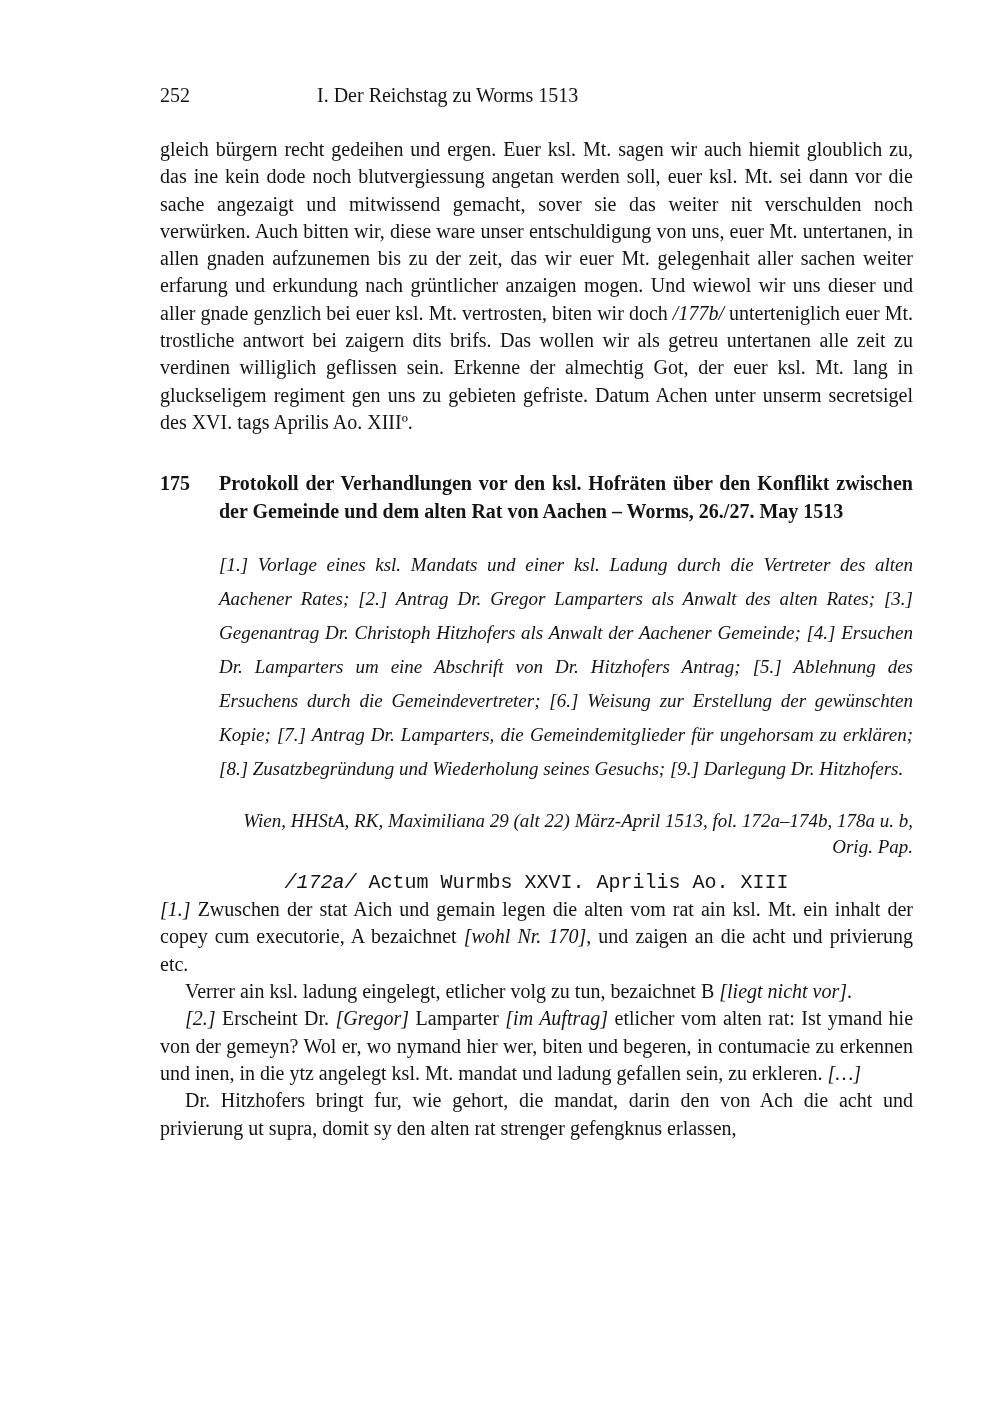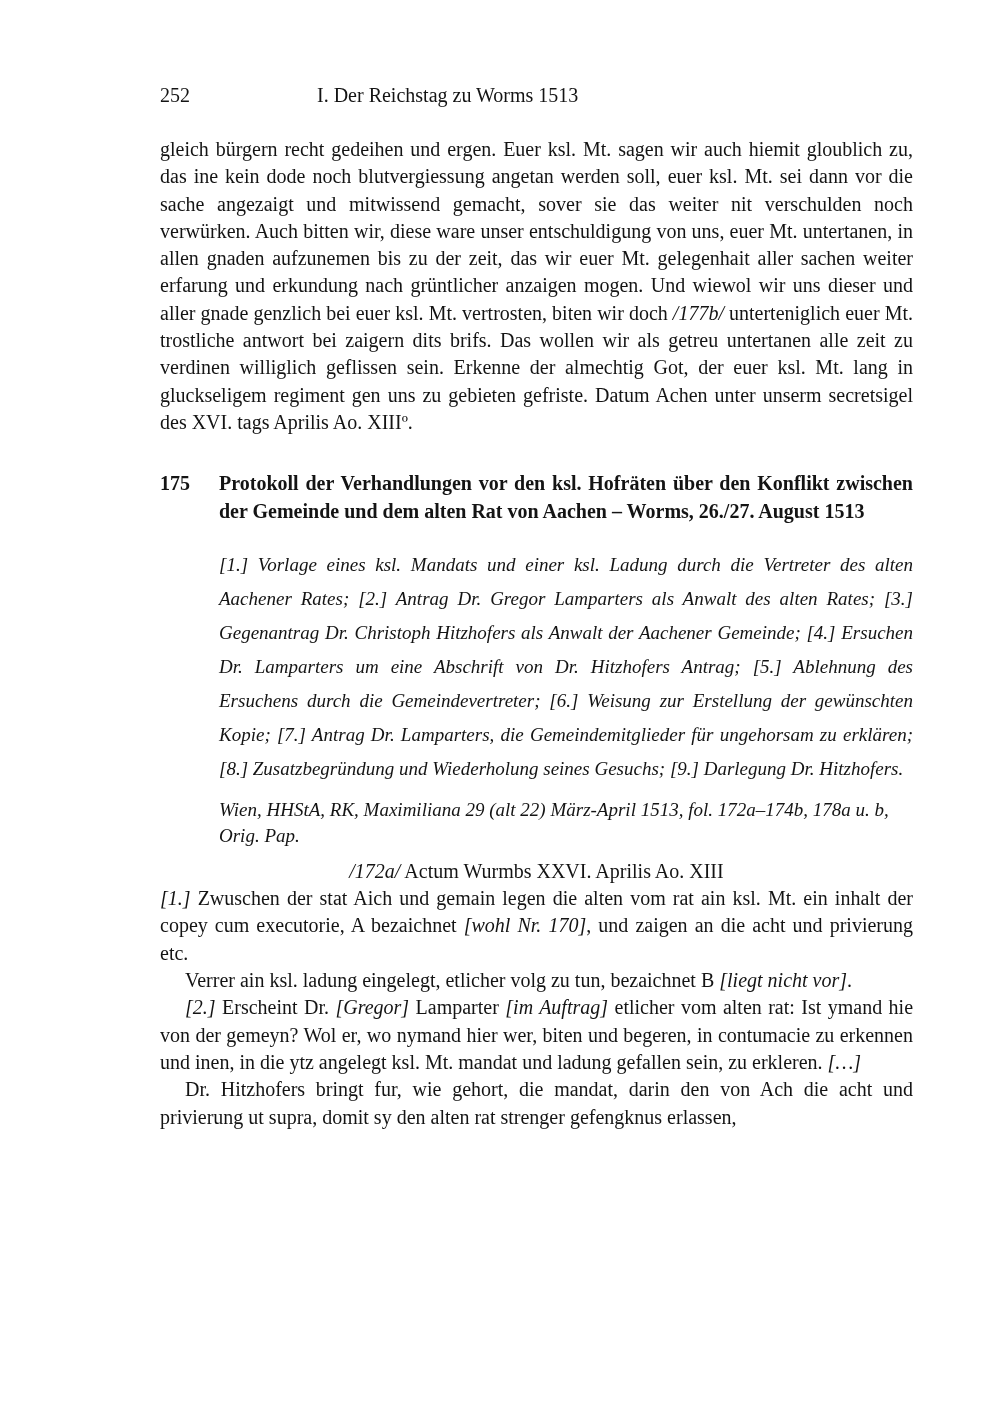--- a/index.html
+++ b/index.html
@@ -59,48 +59,49 @@
   }
   .summary-block {
     margin-top: 23px;
     margin-left: 59px;
     font-style: italic;
     font-size: 19px;
     line-height: 34px;
     text-align: justify;
   }
   .source-block {
-    margin-top: 11px;
+    margin-top: 22px;
     margin-left: 59px;
     font-style: italic;
     font-size: 19px;
     line-height: 26px;
-    text-align: left;
+    text-align: right;
   }
   .actum-line {
     margin-top: 9px;
     text-align: center;
+    font-family: Liberation Mono, monospace;
   }
   .body-par { margin: 0; }
   .indent { text-indent: 25px; }
 </style>
 </head>
 <body>
 
 <div class="page">
   <div class="text-col">
 
     <div class="running-header">
       <span class="page-num">252</span>
       <span class="running-title">I. Der Reichstag zu Worms 1513</span>
     </div>
 
     <p class="opening-par"><span>gleich bürgern recht gedeihen und ergen. Euer ksl. Mt. sagen wir auch hiemit gloublich zu, das ine kein dode noch blutvergiessung angetan werden soll, euer ksl. Mt. sei dann vor die sache angezaigt und mitwissend gemacht, sover sie das weiter nit verschulden noch verwürken. Auch bitten wir, diese ware unser entschuldigung von uns, euer Mt. untertanen, in allen gnaden aufzunemen bis zu der zeit, das wir euer Mt. gelegenhait aller sachen weiter erfarung und erkundung nach grüntlicher anzaigen mogen. Und wiewol wir uns dieser und aller gnade genzlich bei euer ksl. Mt. vertrosten, biten wir doch </span><span class="it">/177b/</span><span> unterteniglich euer Mt. trostliche antwort bei zaigern dits brifs. Das wollen wir als getreu untertanen alle zeit zu verdinen williglich geflissen sein. Erkenne der almechtig Got, der euer ksl. Mt. lang in gluckseligem regiment gen uns zu gebieten gefriste. Datum Achen unter unserm secretsigel des XVI. tags Aprilis Ao. XIIIº.</span></p>
 
-    <p class="entry-heading"><span class="entry-num">175</span><span>Protokoll der Verhandlungen vor den ksl. Hofräten über den Konflikt zwischen der Gemeinde und dem alten Rat von Aachen – Worms, 26./27. August 1513</span></p>
+    <p class="entry-heading"><span class="entry-num">175</span><span>Protokoll der Verhandlungen vor den ksl. Hofräten über den Konflikt zwischen der Gemeinde und dem alten Rat von Aachen – Worms, 26./27. May 1513</span></p>
 
     <p class="summary-block">[1.] Vorlage eines ksl. Mandats und einer ksl. Ladung durch die Vertreter des alten Aachener Rates; [2.] Antrag Dr. Gregor Lamparters als Anwalt des alten Rates; [3.] Gegenantrag Dr. Christoph Hitzhofers als Anwalt der Aachener Gemeinde; [4.] Ersuchen Dr. Lamparters um eine Abschrift von Dr. Hitzhofers Antrag; [5.] Ablehnung des Ersuchens durch die Gemeindevertreter; [6.] Weisung zur Erstellung der gewünschten Kopie; [7.] Antrag Dr. Lamparters, die Gemeindemitglieder für ungehorsam zu erklären; [8.] Zusatzbegründung und Wiederholung seines Gesuchs; [9.] Darlegung Dr. Hitzhofers.</p>
 
     <p class="source-block">Wien, HHStA, RK, Maximiliana 29 (alt 22) März-April 1513, fol. 172a–174b, 178a u. b, Orig. Pap.</p>
 
     <p class="actum-line"><span class="it">/172a/</span><span> Actum Wurmbs XXVI. Aprilis Ao. XIII</span></p>
 
     <p class="body-par"><span class="it">[1.] </span><span>Zwuschen der stat Aich und gemain legen die alten vom rat ain ksl. Mt. ein inhalt der copey cum executorie, A bezaichnet </span><span class="it">[wohl Nr. 170]</span><span>, und zaigen an die acht und privierung etc.</span></p>
 
     <p class="body-par indent"><span>Verrer ain ksl. ladung eingelegt, etlicher volg zu tun, bezaichnet B </span><span class="it">[liegt nicht vor]</span><span>.</span></p>

